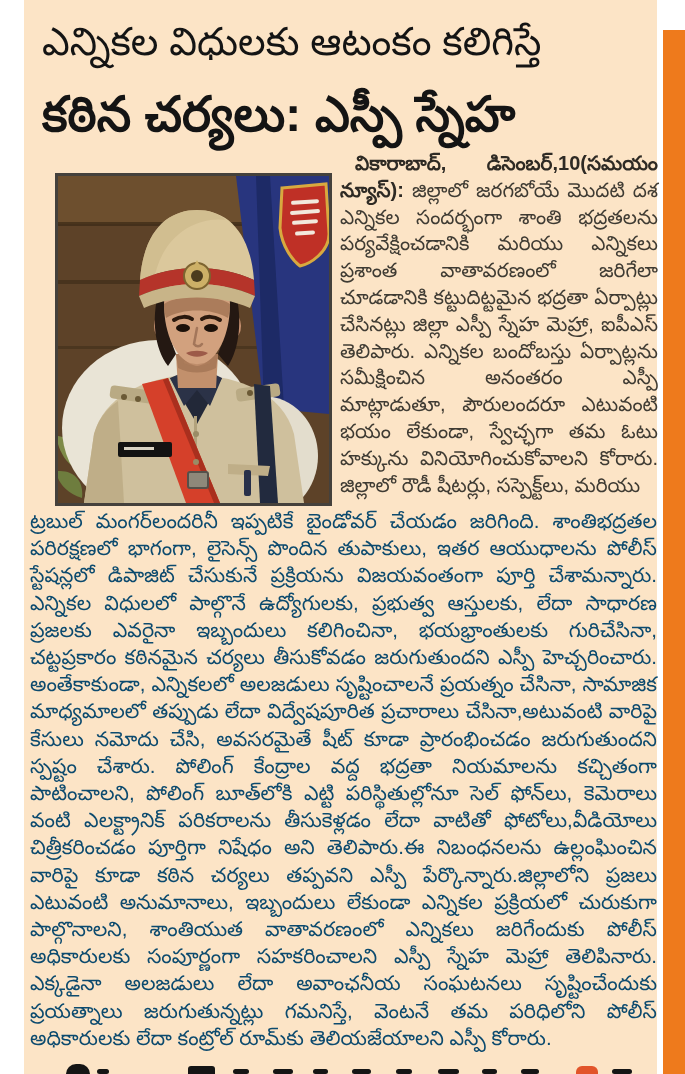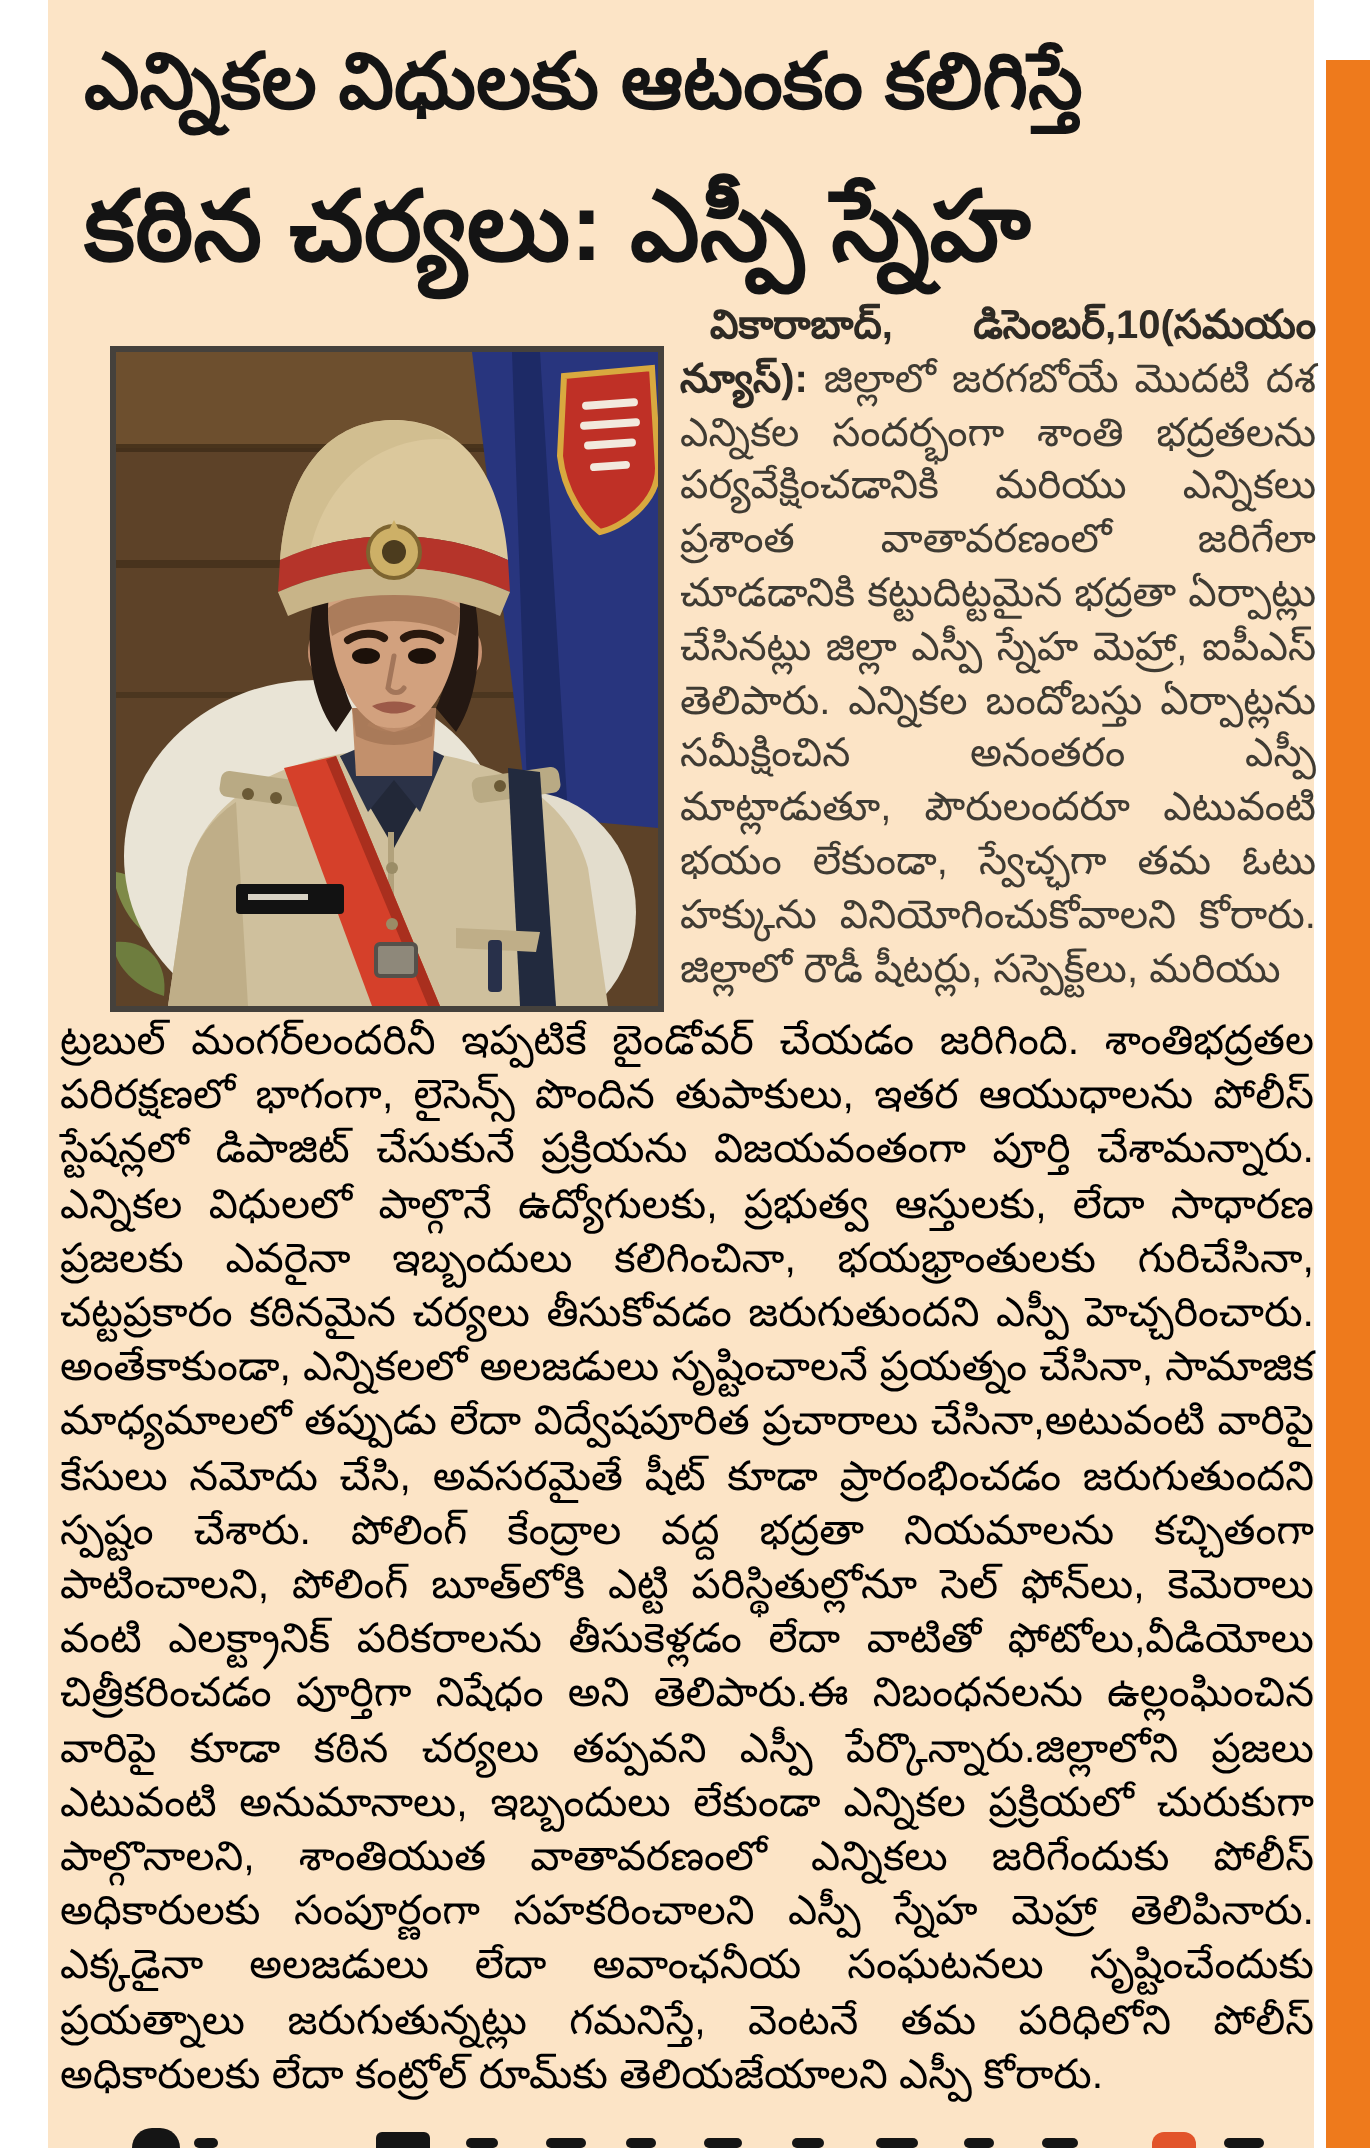--- a/index.html
+++ b/index.html
@@ -10,35 +10,35 @@
   }
   .panel{
     position:absolute;left:24px;top:0;width:633px;height:1074px;
     background:#fce4c6;
   }
   .accent-bar{
     position:absolute;left:663px;top:30px;width:22px;height:1044px;
     background:#ee7a1c;
   }
   .headline{position:absolute;left:42px;top:16px;width:600px;color:#141414;}
-  .headline .l1{font-size:39px;font-weight:bold;line-height:52px;letter-spacing:0px;}
+  .headline .l1{font-size:39px;font-weight:normal;line-height:52px;letter-spacing:0px;}
   .headline .l2{font-size:49px;font-weight:bold;line-height:64px;margin-top:14px;}
   .photo-frame{
     position:absolute;left:55px;top:173px;width:271px;height:327px;
     border:3px solid #45413c;background:#5a4026;box-sizing:content-box;
   }
   .col-text{
     position:absolute;left:340px;top:150px;width:318px;height:356px;
     font-size:20px;line-height:26.8px;color:#3f3b33;
     text-align:justify;margin:0;text-indent:15px;
   }
   .col-text b{color:#2e2a24;}
   .body-text{
     position:absolute;left:30px;top:507px;width:627px;
-    font-size:20.5px;line-height:27.2px;color:#000000;
+    font-size:20.5px;line-height:27.2px;color:#0c4a6e;
     text-align:justify;margin:0;
   }
   .frag{position:absolute;background:#151515;}
   .r1{left:66px;top:1064px;width:24px;height:10px;border-radius:12px 12px 0 0;}
   .r2{left:97px;top:1069px;width:12px;height:5px;border-radius:3px;}
   .r3{left:188px;top:1066px;width:27px;height:8px;border-radius:3px 3px 0 0;}
   .r4{left:233px;top:1069px;width:16px;height:5px;border-radius:3px;}
   .r5{left:273px;top:1069px;width:20px;height:5px;border-radius:3px;}
   .r6{left:313px;top:1069px;width:15px;height:5px;border-radius:3px;}
   .r7{left:352px;top:1069px;width:19px;height:5px;border-radius:3px;}

